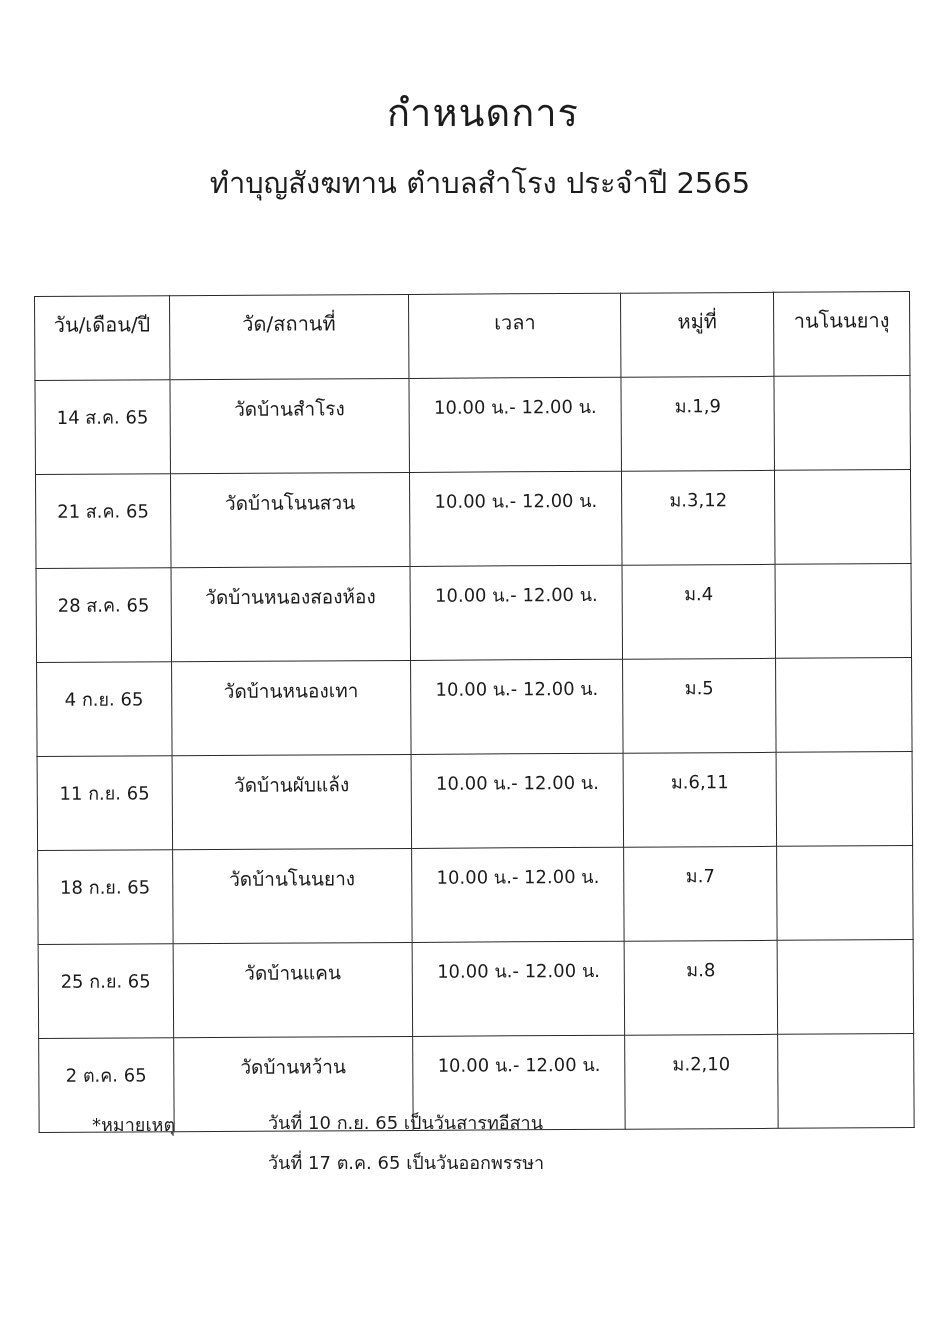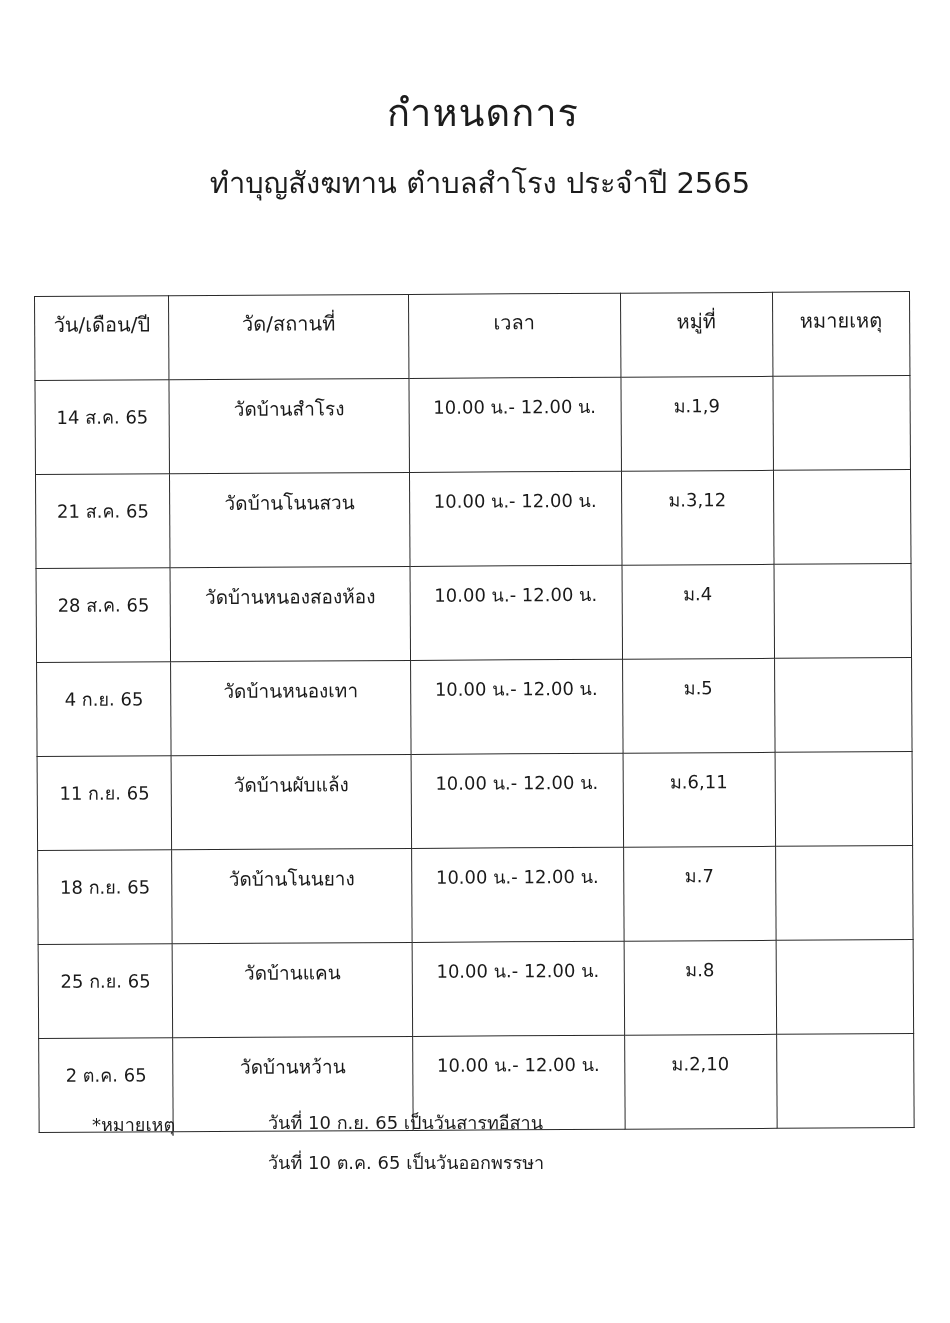--- a/index.html
+++ b/index.html
@@ -42,21 +42,21 @@
 <div class="title">กำหนดการ</div>
 <div class="subtitle">ทำบุญสังฆทาน ตำบลสำโรง ประจำปี 2565</div>
 
 <table class="schedule">
   <thead>
     <tr>
       <th class="c1">วัน/เดือน/ปี</th>
       <th class="c2">วัด/สถานที่</th>
       <th class="c3">เวลา</th>
       <th class="c4">หมู่ที่</th>
-      <th class="c5">หมายเหตุ</th>
+      <th class="c5">านโนนยางุ</th>
     </tr>
   </thead>
   <tbody>
     <tr>
       <td class="date">14 ส.ค. 65</td>
       <td class="place">วัดบ้านสำโรง</td>
       <td>10.00 น.- 12.00 น.</td>
       <td>ม.1,9</td>
       <td></td>
     </tr>
@@ -108,14 +108,14 @@
       <td>10.00 น.- 12.00 น.</td>
       <td>ม.2,10</td>
       <td></td>
     </tr>
   </tbody>
 </table>
 
 <div class="notes">
   <span class="label">*หมายเหตุ</span>
   <span class="line l0">วันที่ 10 ก.ย. 65 เป็นวันสารทอีสาน</span>
-  <span class="line l1">วันที่ 10 ต.ค. 65 เป็นวันออกพรรษา</span>
+  <span class="line l1">วันที่ 17 ต.ค. 65 เป็นวันออกพรรษา</span>
 </div>
 
 </body></html>

